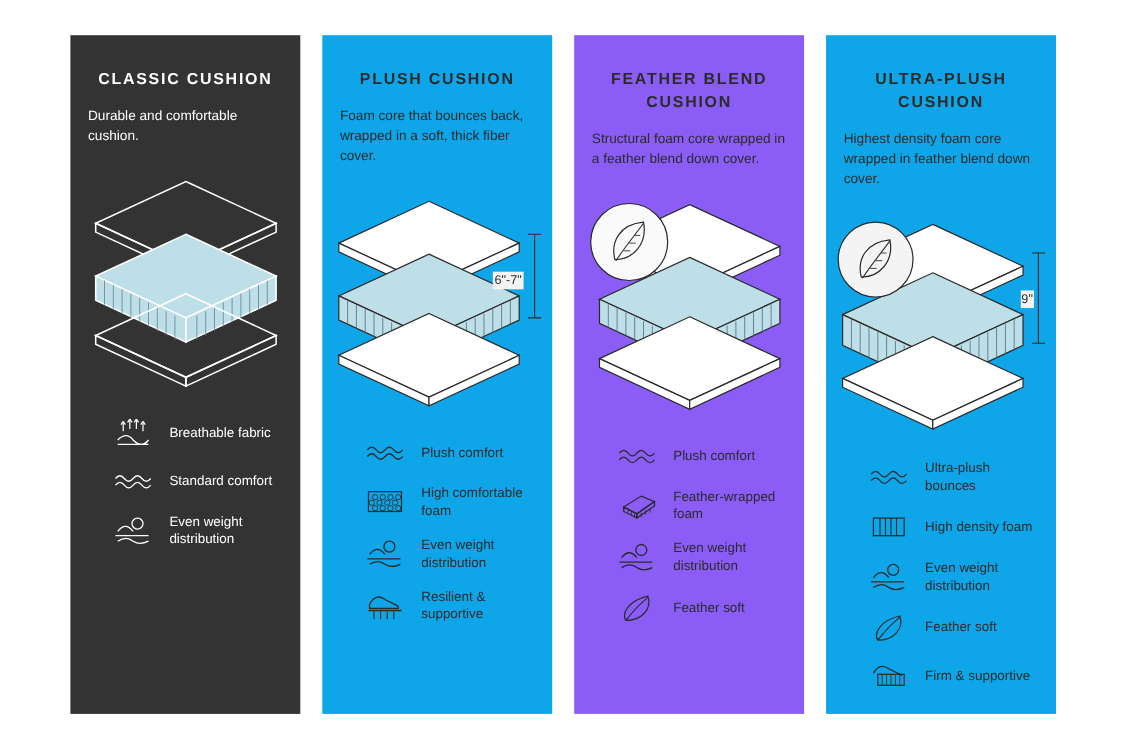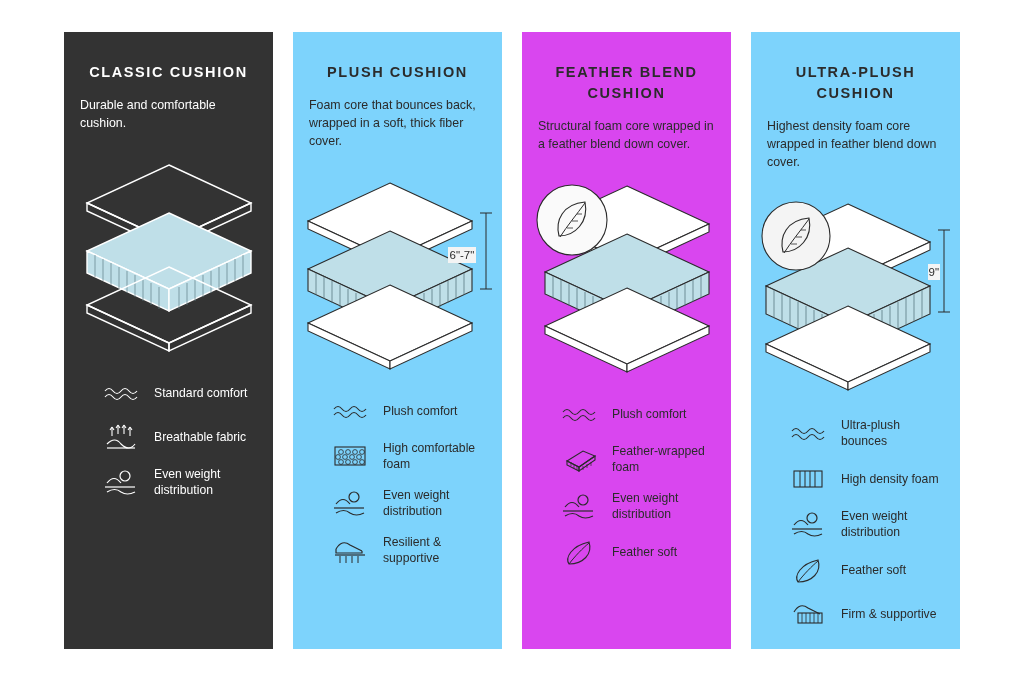--- a/index.html
+++ b/index.html
@@ -33,25 +33,25 @@
     display: flex;
     flex-direction: column;
     align-items: center;
     position: relative;
   }
   .card.dark {
     background: #333333;
     color: #ffffff;
   }
   .card.light {
-    background: #7dd3fc;
+    background: #0ea5e9;
     color: #2b2b2b;
   }
   .card.lighter {
-    background: #d946ef;
+    background: #8b5cf6;
     color: #2b2b2b;
   }
   .card-title {
     font-size: 14.5px;
     font-weight: bold;
     letter-spacing: 1.6px;
     text-align: center;
     line-height: 1.45;
     margin: 0 0 14px 0;
     text-transform: uppercase;
@@ -153,29 +153,20 @@
           <polygon points="100,116 182,154 100,192 18,154" fill="none" stroke="#ffffff" stroke-width="1.4"></polygon>
           <polygon points="18,154 100,192 100,200 18,162" fill="none" stroke="#ffffff" stroke-width="1.4"></polygon>
           <polygon points="182,154 100,192 100,200 182,162" fill="none" stroke="#ffffff" stroke-width="1.4"></polygon>
         </g>
       </svg>
     </div>
 
     <div class="features">
       <div class="feature">
         <span class="ficon">
-          <svg width="36" height="16" viewBox="0 0 36 16">
-              <path d="M2 6 q4 -5 8 0 q4 5 8 0 q4 -5 8 0 q4 5 8 0" fill="none" stroke="#ffffff" stroke-width="1.2"></path>
-              <path d="M2 12 q4 -5 8 0 q4 5 8 0 q4 -5 8 0 q4 5 8 0" fill="none" stroke="#ffffff" stroke-width="1.2"></path>
-            </svg>
-        </span>
-        <span class="flabel">Standard comfort</span>
-      </div>
-      <div class="feature">
-        <span class="ficon">
           <svg width="36" height="26" viewBox="0 0 36 26">
             <path d="M4 20 q8 -8 14 0 q8 8 14 0" fill="none" stroke="#ffffff" stroke-width="1.2"></path>
             <path d="M4 24 h28" fill="none" stroke="#ffffff" stroke-width="1.2"></path>
             <g stroke="#ffffff" stroke-width="1.1">
               <line x1="9" y1="12" x2="9" y2="4"></line>
                 <line x1="15" y1="10" x2="15" y2="2"></line>
               <line x1="21" y1="10" x2="21" y2="2"></line>
                 <line x1="27" y1="12" x2="27" y2="4"></line>
             </g>
             <g stroke="#ffffff" stroke-width="1.1">
@@ -184,20 +175,29 @@
               <line x1="13" y1="4" x2="15" y2="1"></line>
                 <line x1="17" y1="4" x2="15" y2="1"></line>
               <line x1="19" y1="4" x2="21" y2="1"></line>
                 <line x1="23" y1="4" x2="21" y2="1"></line>
               <line x1="25" y1="6" x2="27" y2="3"></line>
                 <line x1="29" y1="6" x2="27" y2="3"></line>
             </g>
           </svg>
         </span>
         <span class="flabel">Breathable fabric</span>
+      </div>
+      <div class="feature">
+        <span class="ficon">
+          <svg width="36" height="16" viewBox="0 0 36 16">
+              <path d="M2 6 q4 -5 8 0 q4 5 8 0 q4 -5 8 0 q4 5 8 0" fill="none" stroke="#ffffff" stroke-width="1.2"></path>
+              <path d="M2 12 q4 -5 8 0 q4 5 8 0 q4 -5 8 0 q4 5 8 0" fill="none" stroke="#ffffff" stroke-width="1.2"></path>
+            </svg>
+        </span>
+        <span class="flabel">Standard comfort</span>
       </div>
       <div class="feature">
         <span class="ficon">
           <svg width="36" height="26" viewBox="0 0 36 26">
             <circle cx="22" cy="7" r="5" fill="none" stroke="#ffffff" stroke-width="1.2"></circle>
             <path d="M4 14 q7 -9 14 0" fill="none" stroke="#ffffff" stroke-width="1.2"></path>
             <path d="M2 18 h30" fill="none" stroke="#ffffff" stroke-width="1.2"></path>
             <path d="M4 23 q8 -5 14 0 q6 4 14 0" fill="none" stroke="#ffffff" stroke-width="1.2"></path>
           </svg>
         </span>

